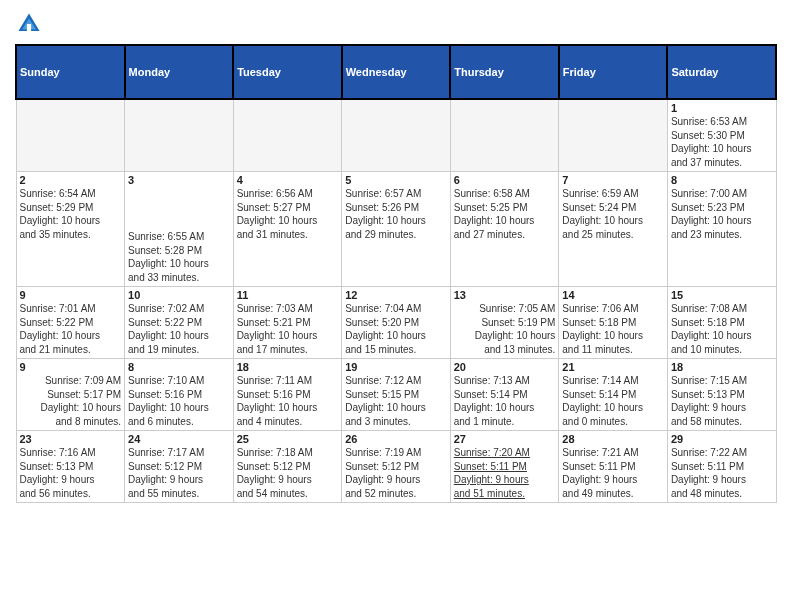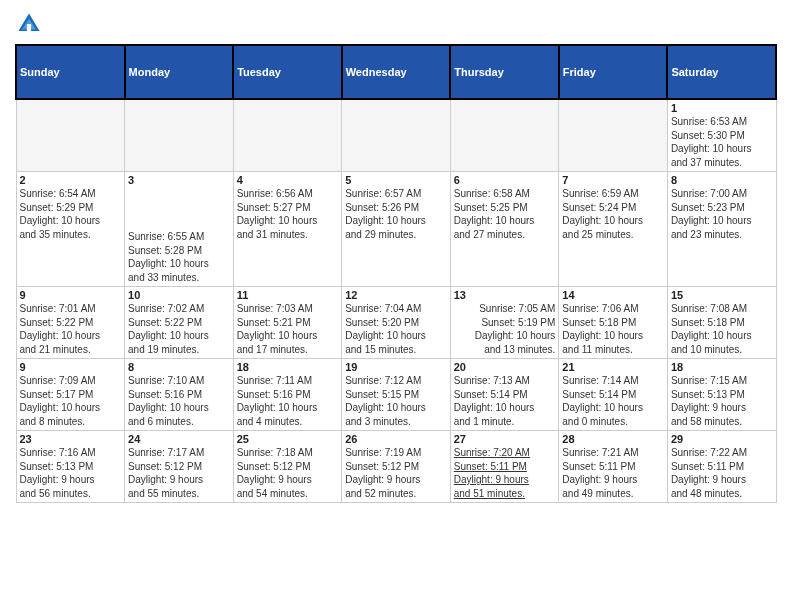--- a/index.html
+++ b/index.html
@@ -241,21 +241,21 @@
             <span class="day-number">15</span>
             <div class="day-info" style="white-space: pre-line;">Sunrise: 7:08 AM
 Sunset: 5:18 PM
 Daylight: 10 hours
 and 10 minutes.</div>
           </td>
         </tr>
         <tr>
           <td>
             <span class="day-number">9</span>
-            <div class="day-info" style="white-space: pre-line;">Sunrise: 7:09 AM
+            <div class="day-info" style="white-space: pre-line; text-align: right;">Sunrise: 7:09 AM
 Sunset: 5:17 PM
 Daylight: 10 hours
 and 8 minutes.</div>
           </td>
           <td>
             <span class="day-number">8</span>
             <div class="day-info" style="white-space: pre-line;">Sunrise: 7:10 AM
 Sunset: 5:16 PM
 Daylight: 10 hours
 and 6 minutes.</div>

